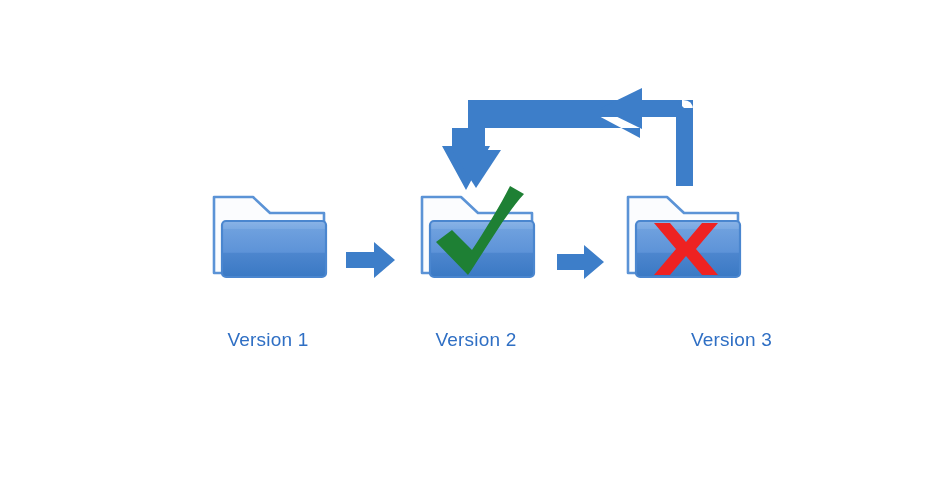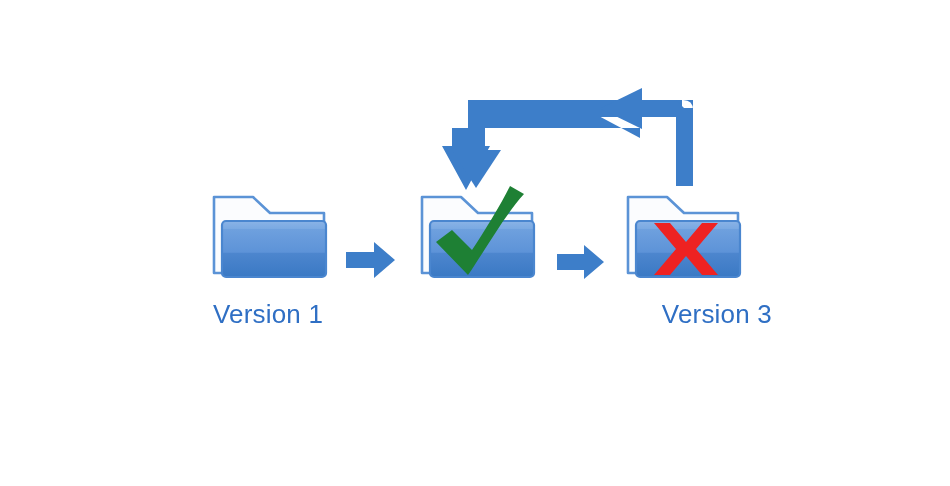--- a/index.html
+++ b/index.html
@@ -26,22 +26,22 @@
     position: relative;
     width: 180px;
     height: 110px;
   }
   .folder-svg {
     position: absolute;
     left: 0;
     top: 0;
   }
   .label {
-    margin-top: 4px;
-    font-size: 26px;
+    margin-top: 34px;
+    font-size: 19px;
     font-weight: 500;
     letter-spacing: 0.2px;
     color: #2f6fc4;
     font-family: "Liberation Sans", sans-serif;
     white-space: nowrap;
   }
   .arrow-link {
     position: absolute;
   }
   .return-arrow {
@@ -150,20 +150,21 @@
           </linearGradient>
         </defs>
         <path d="M 36,12 L 75,12 L 92,28 L 146,28 L 146,88 L 36,88 Z" fill="#fbfcfe" stroke="#5b93d6" stroke-width="2.6" stroke-linejoin="round"></path>
         <rect x="44" y="36" width="104" height="56" rx="4" ry="4" fill="url(#frontGrad2)" stroke="#4a86cf" stroke-width="2.2"></rect>
       </svg>
 
       <svg class="badge-svg" style="left:46px; top:-5px;" width="100" height="100" viewBox="0 0 100 100" xmlns="http://www.w3.org/2000/svg">
         <path d="M 78,6 C 68,26 52,52 40,70 L 20,50 L 4,62 L 36,95 C 52,72 72,36 92,14 Z" fill="#1e8034"></path>
       </svg>
     </div>
+    <div class="label">Version 2</div>
   </div>
 
   <div class="arrow-link" style="left:557px; top:245px;">
     <svg width="48" height="34" viewBox="0 0 48 34" xmlns="http://www.w3.org/2000/svg">
       <path d="M 0,9 L 27,9 L 27,0 L 47,17 L 27,34 L 27,25 L 0,25 Z" fill="#3d7ec9"></path>
     </svg>
   </div>
 
   <div class="node" style="left:592px; top:185px;text-align:right;">
     <div class="folder-wrap">

